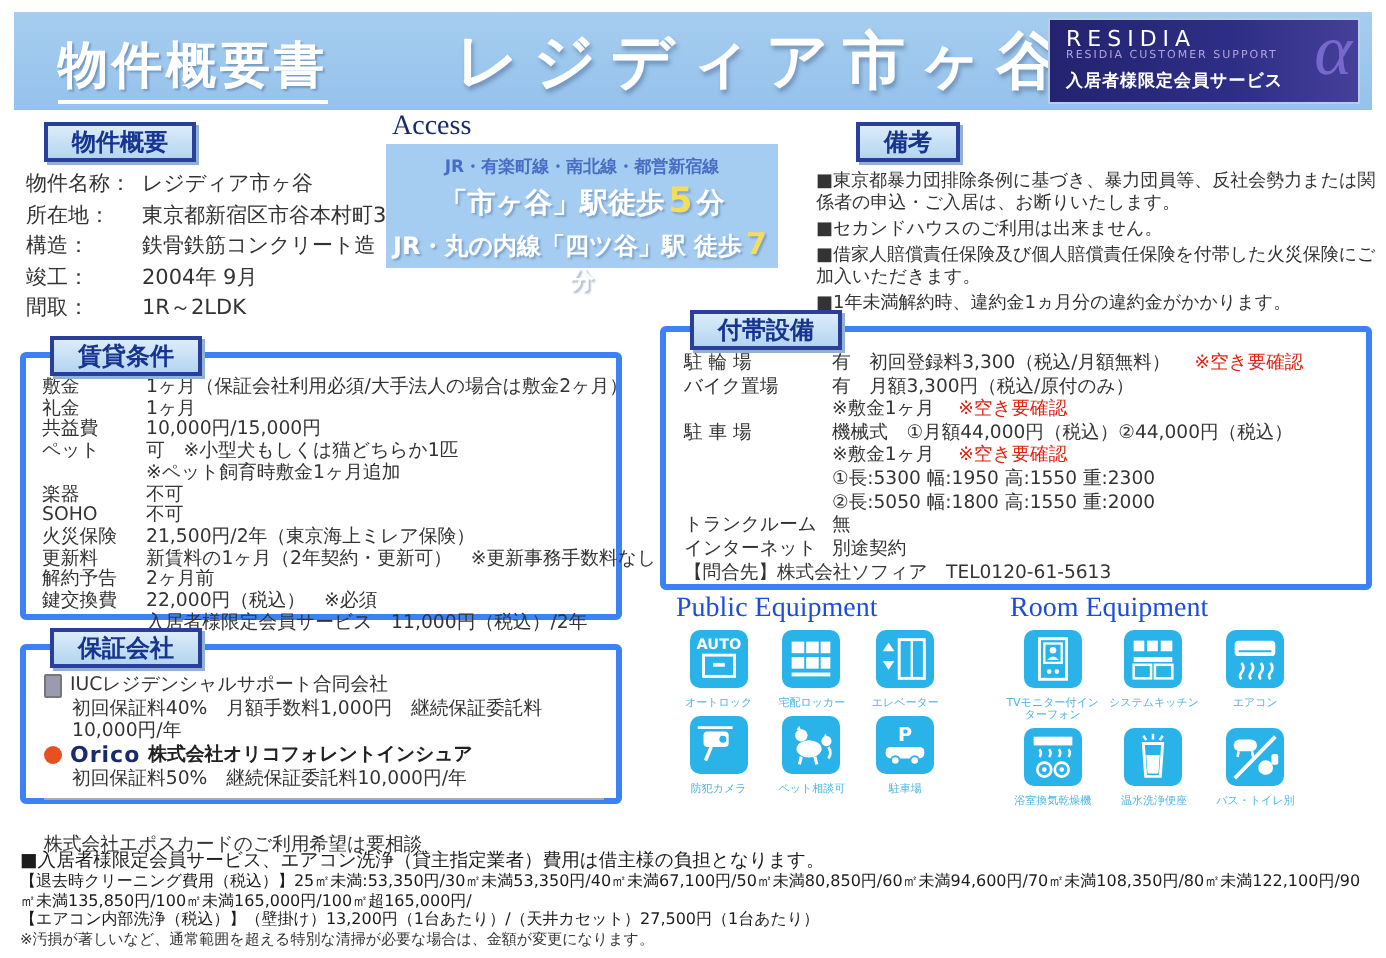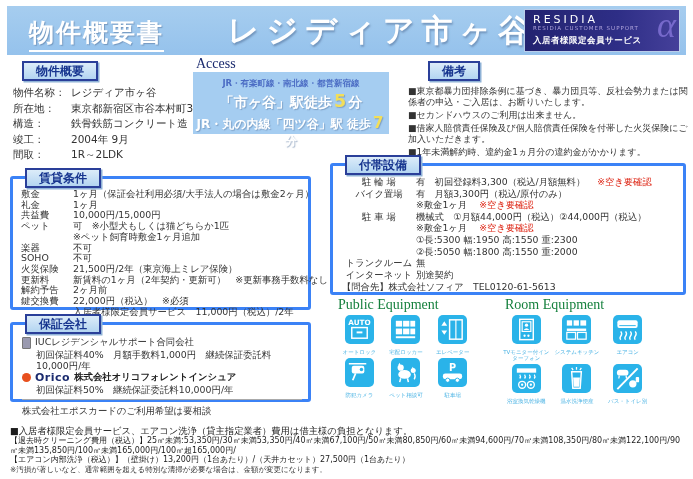--- a/index.html
+++ b/index.html
@@ -46,21 +46,21 @@
   .guar-box { left:10px; top:322px; width:301px; height:80px; }
   .guar-content { padding:11px 6px 2px 9px; font-size:9.4px; color:#333; }
   .guar-name { display:flex; align-items:center; gap:4px; }
   .guar-terms { padding-left:14px; line-height:11px; }
   .iuc-logo { display:inline-block; width:9px; height:12px; background:#9a9ab0;
     border:1px solid #777; border-radius:1px; flex:none; }
   .orico-dot { display:inline-block; width:9px; height:9px; border-radius:50%;
     background:#e8501e; flex:none; }
   .orico-word { font-weight:bold; font-size:11px; color:#1a2a6e; letter-spacing:.5px; }
   .guar-bold { font-weight:bold; color:#222; }
-  .guar-note { margin-top:4px; border-top:1px solid #aaa; padding-top:5px; }
+  .guar-note { margin-top:4px; border-top:1px solid #aaa; padding-top:16px; }
 
   
   .access-heading { position:absolute; left:196px; top:56px; font-family:"Liberation Serif",serif;
     font-size:14px; color:#1a2a6e; }
   .access-box { position:absolute; left:193px; top:72px; width:196px; height:62px;
     background:#a5cdf1; text-align:center; }
   .access-line1 { font-size:8.5px; color:#4b6cc4; font-weight:bold; margin-top:6px; }
   .access-line2 { font-size:14px; color:#fff; font-weight:bold; margin-top:1px;
     text-shadow:1px 1px 1px rgba(90,120,160,.5); }
   .access-line3 { font-size:12px; color:#fff; font-weight:bold; margin-top:2px;
@@ -69,27 +69,27 @@
 
   
   .remarks-tab { position:absolute; left:428px; top:61px; }
   .remarks-list { position:absolute; left:408px; top:86px; width:281px;
     font-size:9px; line-height:11px; color:#333; }
   .remark-item { margin-bottom:2px; }
 
   
   .fac-box { left:330px; top:163px; width:356px; height:132px; }
   .fac-rows { padding:10px 4px 2px 9px; font-size:9.3px; line-height:11.6px; color:#333; }
-  .fac-row { display:flex; white-space:nowrap;text-align:center; }
+  .fac-row { display:flex; white-space:nowrap; }
   .fac-label { width:74px; flex:none; }
   .fac-note { color:#dd2211; margin-left:12px; }
   .fac-contact { margin-top:1px; }
 
   
-  .equip-heading { position:absolute; font-family:"Liberation Serif",serif; font-size:14px; color:#15803d; }
+  .equip-heading { position:absolute; font-family:"Liberation Serif",serif; font-size:14px; color:#1d4ed8; }
   .pub-heading { left:338px; top:297px; }
   .room-heading { left:505px; top:297px; }
   .equip-grid { position:absolute; display:grid; grid-template-columns:repeat(3,1fr); }
   .pub-grid { left:336px; top:315px; width:140px; }
   .room-grid { left:501px; top:315px; width:152px; }
   .equip-cell { width:100%; text-align:center; margin-bottom:3px; }
   .equip-icon { display:inline-block; width:29px; height:29px; background:#2ab3e9;
     border-radius:5px; }
   .equip-label { font-size:5.5px; color:#4db4e4; line-height:6px; margin-top:1px; }
 

